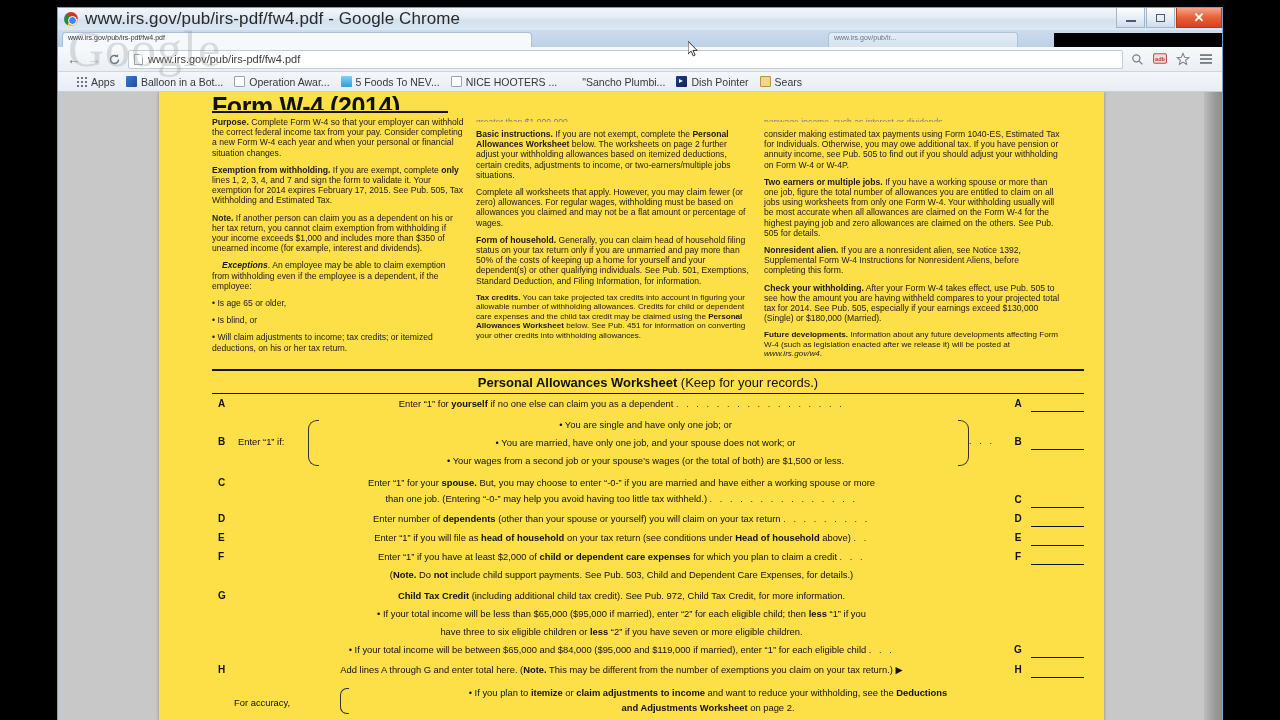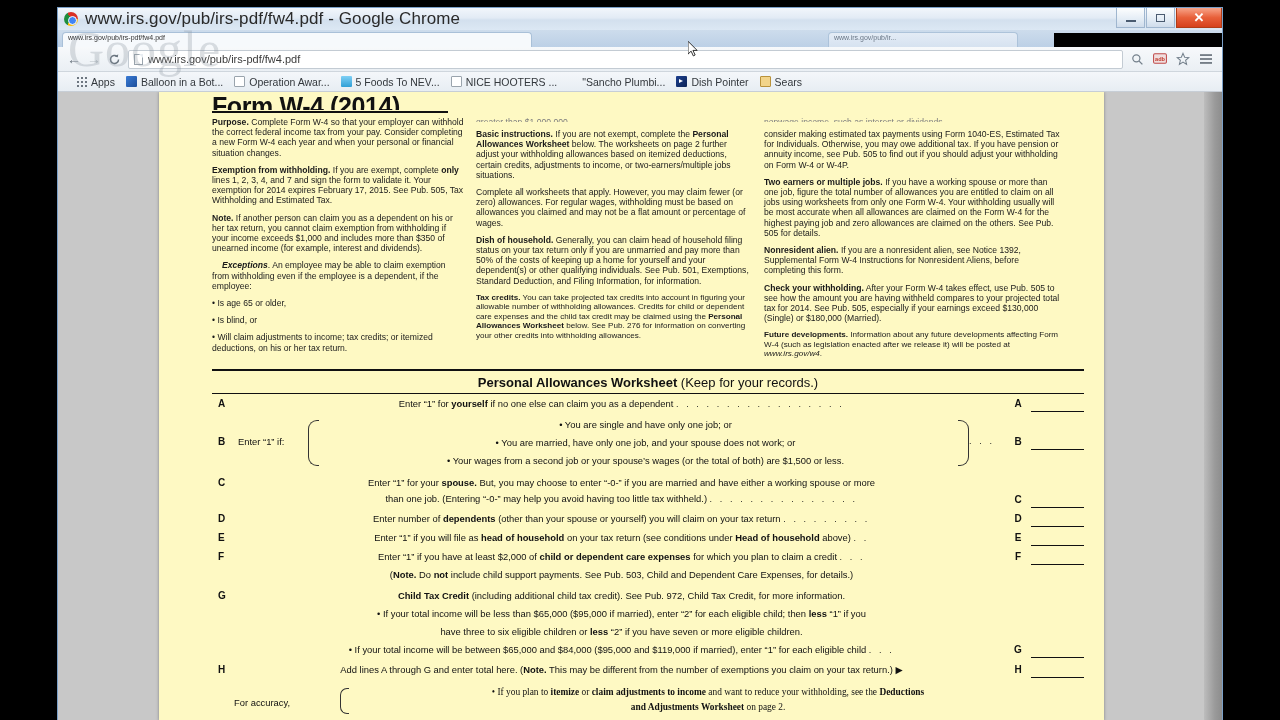--- a/index.html
+++ b/index.html
@@ -205,21 +205,21 @@
     overflow: hidden;
   }
   #pdf-bg {
     position: absolute; inset: 0;
     background: #c8c8c8;
   }
   #page {
     position: absolute;
     left: 101px; top: 0px;
     width: 945px; height: 629px;
-    background: #fef9c3;
+    background: #fde047;
     box-shadow: 0 0 3px rgba(0,0,0,.35);
   }
   #page-inner {
     position: absolute;
     left: 53px; top: 2px;
     width: 872px;
     color: #111;
   }
 
   
@@ -481,24 +481,24 @@
               <p class="bullet">• Will claim adjustments to income; tax credits; or itemized deductions, on his or her tax return.</p>
             </div>
 
             <div class="col col2">
               <p class="partial-top">greater than $1,000,000.</p>
               <p style="margin-top:2px;">
                 <b>Basic instructions.</b><span> If you are not exempt, complete the </span><b>Personal Allowances Worksheet</b><span> below. The worksheets on page 2 further adjust your withholding allowances based on itemized deductions, certain credits, adjustments to income, or two-earners/multiple jobs situations.</span>
               </p>
               <p>Complete all worksheets that apply. However, you may claim fewer (or zero) allowances. For regular wages, withholding must be based on allowances you claimed and may not be a flat amount or percentage of wages.</p>
               <p>
-                <b>Dish of household.</b><span> Generally, you can claim head of household filing status on your tax return only if you are unmarried and pay more than 50% of the costs of keeping up a home for yourself and your dependent(s) or other qualifying individuals. See Pub. 501, Exemptions, Standard Deduction, and Filing Information, for information.</span>
+                <b>Form of household.</b><span> Generally, you can claim head of household filing status on your tax return only if you are unmarried and pay more than 50% of the costs of keeping up a home for yourself and your dependent(s) or other qualifying individuals. See Pub. 501, Exemptions, Standard Deduction, and Filing Information, for information.</span>
               </p>
               <p class="small">
-                <b>Tax credits.</b><span> You can take projected tax credits into account in figuring your allowable number of withholding allowances. Credits for child or dependent care expenses and the child tax credit may be claimed using the </span><b>Personal Allowances Worksheet</b><span> below. See Pub. 276 for information on converting your other credits into withholding allowances.</span>
+                <b>Tax credits.</b><span> You can take projected tax credits into account in figuring your allowable number of withholding allowances. Credits for child or dependent care expenses and the child tax credit may be claimed using the </span><b>Personal Allowances Worksheet</b><span> below. See Pub. 451 for information on converting your other credits into withholding allowances.</span>
               </p>
             </div>
 
             <div class="col col3">
               <p class="partial-top">nonwage income, such as interest or dividends,</p>
               <p style="margin-top:2px;">consider making estimated tax payments using Form 1040-ES, Estimated Tax for Individuals. Otherwise, you may owe additional tax. If you have pension or annuity income, see Pub. 505 to find out if you should adjust your withholding on Form W-4 or W-4P.</p>
               <p>
                 <b>Two earners or multiple jobs.</b><span> If you have a working spouse or more than one job, figure the total number of allowances you are entitled to claim on all jobs using worksheets from only one Form W-4. Your withholding usually will be most accurate when all allowances are claimed on the Form W-4 for the highest paying job and zero allowances are claimed on the others. See Pub. 505 for details.</span>
               </p>
               <p>
@@ -631,21 +631,21 @@
               <div class="rtext">
                 <span>Add lines A through G and enter total here. (</span><b>Note.</b><span> This may be different from the number of exemptions you claim on your tax return.) ▶</span>
               </div>
               <div class="rl-right">H</div>
               <div class="rbox"></div>
             </div>
 
             <div class="row" style="margin-top:8px;position:relative;min-height:28px;">
               <div style="width:108px;flex:0 0 108px;padding-top:10px;padding-left:22px;font-size:9.4px;">For accuracy,</div>
               <div id="brace-bottom-left"></div>
-              <div class="rtext" style="padding-left:16px;font-family:Liberation Serif, serif;">
+              <div class="rtext" style="padding-left:16px;">
                 <div><span>• If you plan to </span><b>itemize</b><span> or </span><b>claim adjustments to income</b><span> and want to reduce your withholding, see the </span><b>Deductions</b></div>
                 <div style="margin-top:2px;"><b>and Adjustments Worksheet</b><span> on page 2.</span></div>
               </div>
             </div>
 
           </div>
 
         </div>
       </div>
     </div>

